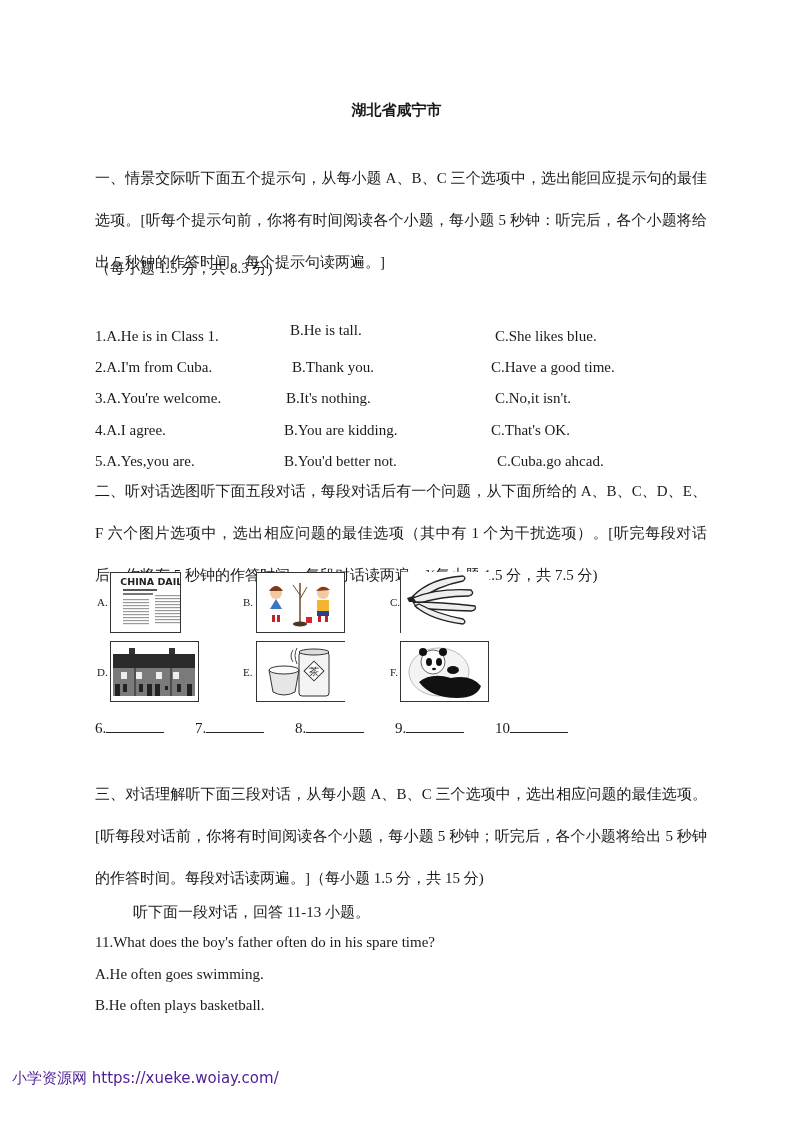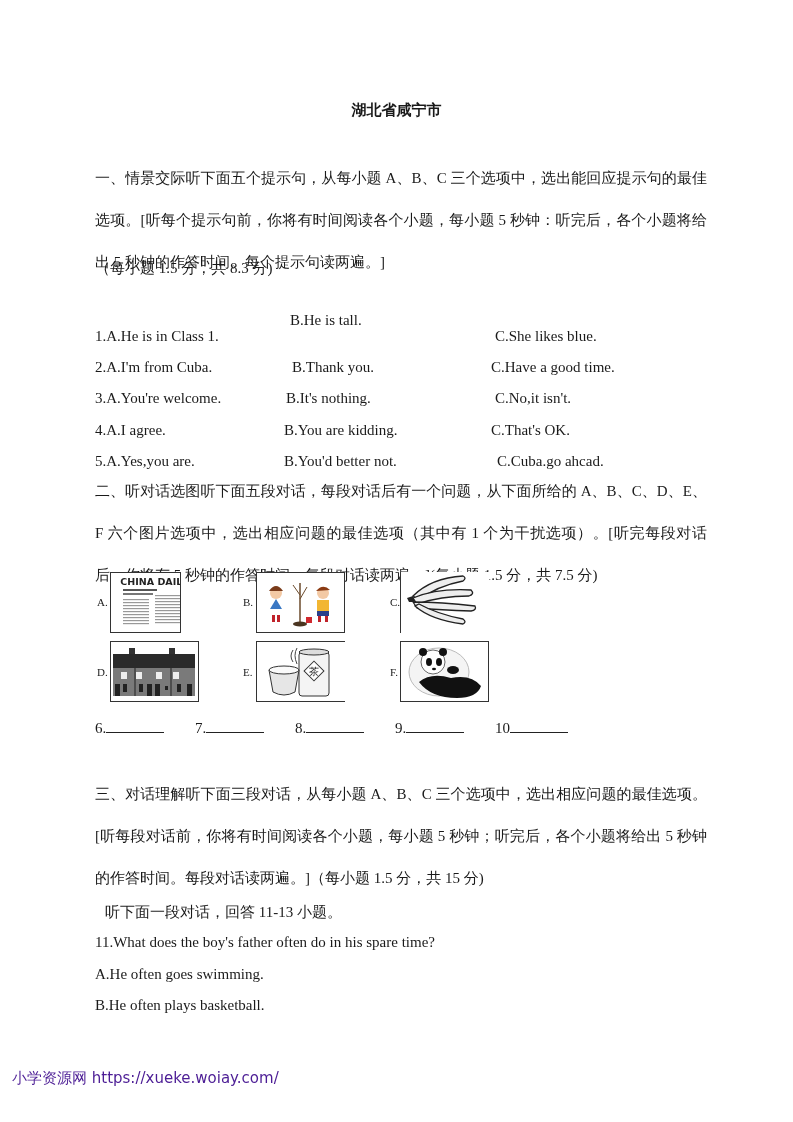--- a/index.html
+++ b/index.html
@@ -34,21 +34,21 @@
 <body>
 
 <div class="abs title">湖北省咸宁市</div>
 
 <div class="abs para" style="top:157px;">一、情景交际听下面五个提示句，从每小题 A、B、C 三个选项中，选出能回应提示句的最佳选项。[听每个提示句前，你将有时间阅读各个小题，每小题 5 秒钟：听完后，各个小题将给出 5 秒钟的作答时间。每个提示句读两遍。]</div>
 <div class="abs line" style="top:259px; left:95px;">（每小题 1.5 分，共 8.3 分)</div>
 
 <div>
   <div>
     <span class="opt" style="top:290px; left:95px;">1.A.He is in Class 1.</span>
-    <span class="opt" style="top:274px; left:290px;">B.He is tall.</span>
+    <span class="opt" style="top:284px; left:290px;">B.He is tall.</span>
     <span class="opt" style="top:290px; left:495px;">C.She likes blue.</span>
   </div>
   <div>
     <span class="opt" style="top:321px; left:95px;">2.A.I'm from Cuba.</span>
     <span class="opt" style="top:321px; left:292px;">B.Thank you.</span>
     <span class="opt" style="top:321px; left:491px;">C.Have a good time.</span>
   </div>
   <div>
     <span class="opt" style="top:352px; left:95px;">3.A.You're welcome.</span>
     <span class="opt" style="top:352px; left:286px;">B.It's nothing.</span>
@@ -196,18 +196,18 @@
 
 <div class="abs line" style="top:718px; left:95px;">
   <span style="position:absolute; left:0;"><span>6.</span><span class="blank"></span></span>
   <span style="position:absolute; left:100px;"><span>7.</span><span class="blank"></span></span>
   <span style="position:absolute; left:200px;"><span>8.</span><span class="blank"></span></span>
   <span style="position:absolute; left:300px;"><span>9.</span><span class="blank"></span></span>
   <span style="position:absolute; left:400px;"><span>10</span><span class="blank"></span></span>
 </div>
 
 <div class="abs para" style="top:773px;">三、对话理解听下面三段对话，从每小题 A、B、C 三个选项中，选出相应问题的最佳选项。[听每段对话前，你将有时间阅读各个小题，每小题 5 秒钟；听完后，各个小题将给出 5 秒钟的作答时间。每段对话读两遍。]（每小题 1.5 分，共 15 分)</div>
-<div class="abs line" style="top:903px; left:81px;padding-left:24px;">听下面一段对话，回答 11-13 小题。</div>
+<div class="abs line" style="top:903px; left:109px;padding-left:24px;">听下面一段对话，回答 11-13 小题。</div>
 <div class="abs line" style="top:934px; left:95px;">11.What does the boy's father often do in his spare time?</div>
 <div class="abs line" style="top:966px; left:95px;">A.He often goes swimming.</div>
 <div class="abs line" style="top:997px; left:95px;">B.He often plays basketball.</div>
 
 <div class="abs footer">小学资源网 https://xueke.woiay.com/</div>
 
 </body></html>

